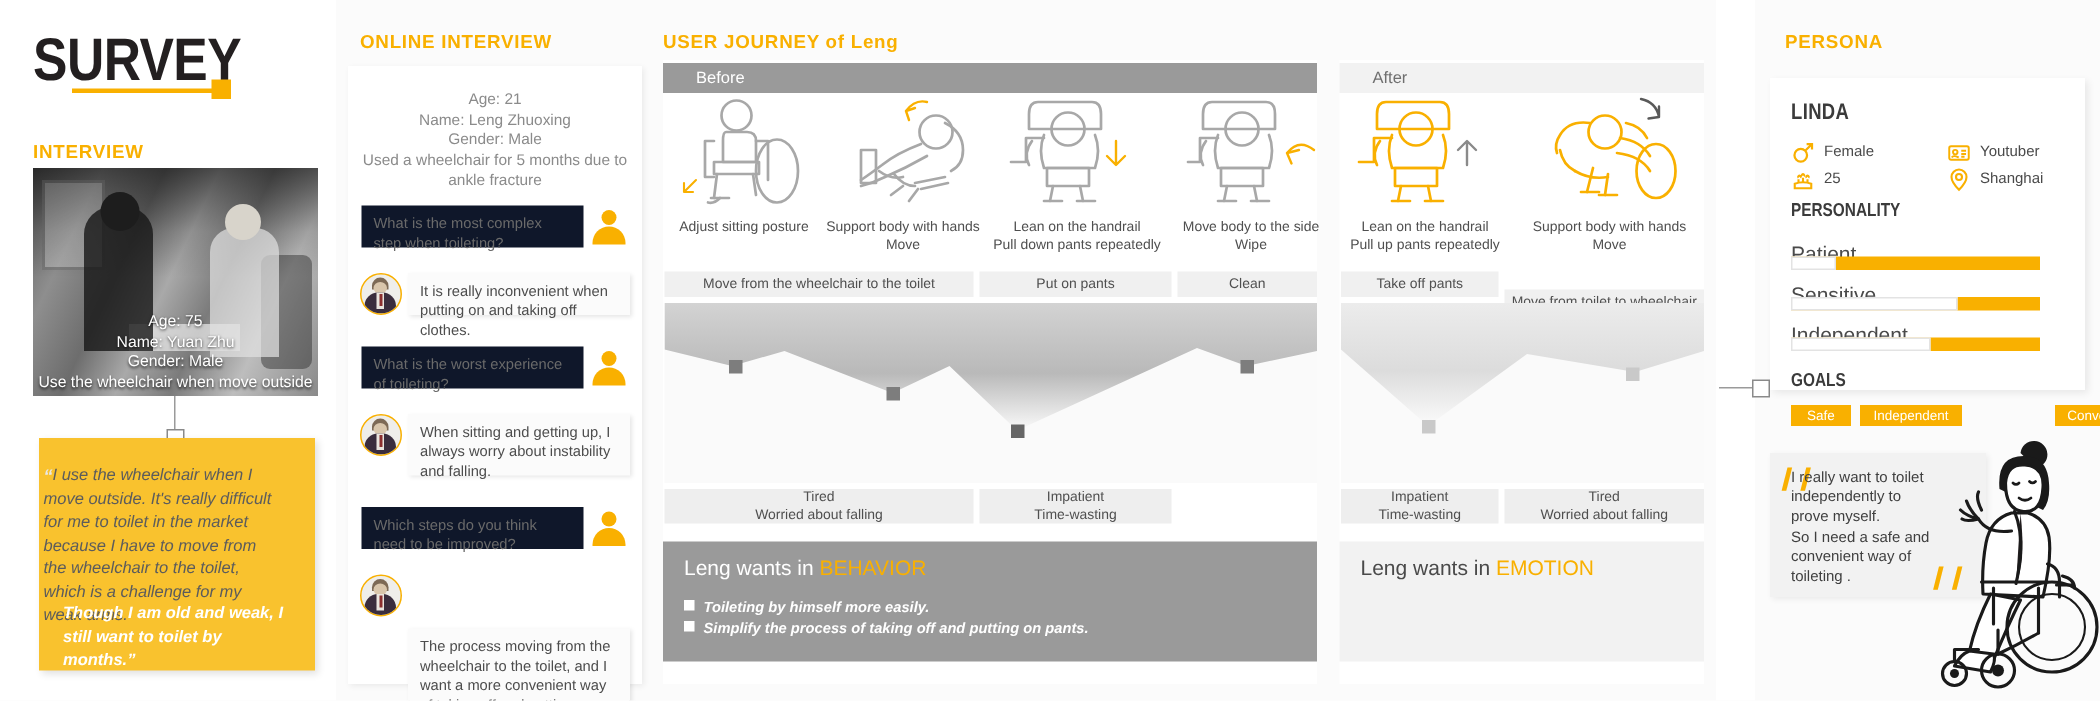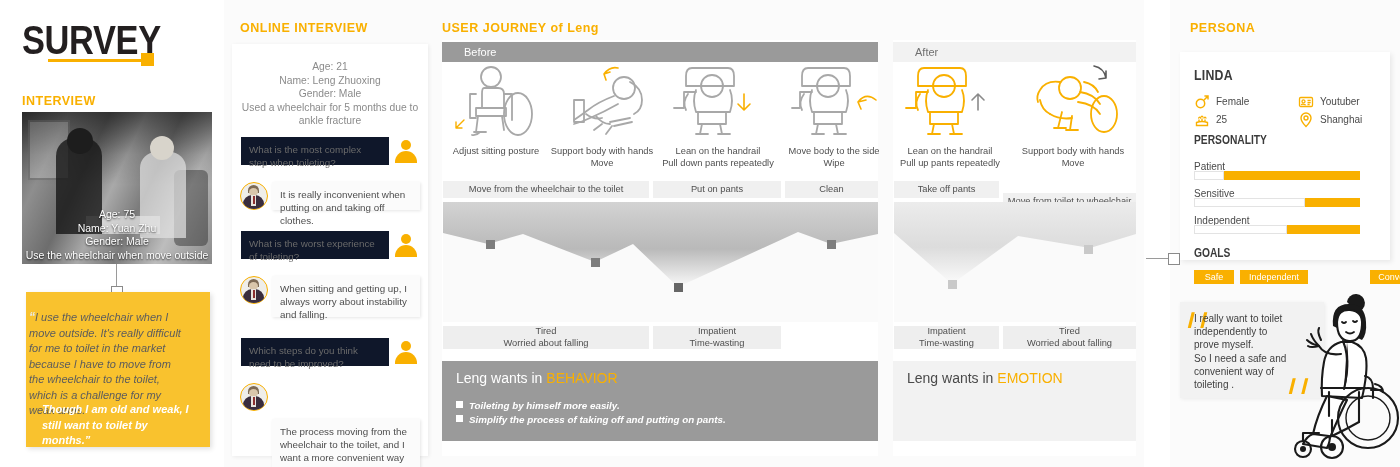--- a/index.html
+++ b/index.html
@@ -158,21 +158,21 @@
   #persona-card{
     position:absolute;left:1180px;top:52px;width:210px;height:208px;
     background:#ffffff;box-shadow:2px 2px 5px rgba(0,0,0,.08);
   }
   #persona-name{position:absolute;left:1194px;top:66px;font-size:15px;font-weight:bold;color:#3b3b3b;
     transform:scaleX(.82);transform-origin:left top;letter-spacing:.02em;}
   .pfact{position:absolute;font-size:10px;color:#4a4a4a;}
   .pfact .ic{position:absolute;left:-22px;top:-2px;width:16px;height:16px;}
   #personality-h{position:absolute;left:1194px;top:133px;font-size:12.5px;font-weight:bold;color:#3b3b3b;
     transform:scaleX(.82);transform-origin:left top;}
-  .bar-label{position:absolute;left:1194px;font-size:10px;color:#4a4a4a;text-decoration:underline;}
+  .bar-label{position:absolute;left:1194px;font-size:14px;color:#4a4a4a;text-decoration:underline;}
   .bar-track{position:absolute;left:1194px;width:166px;height:9px;background:#f9b000;}
   .bar-white{position:absolute;left:0;top:0;height:9px;background:#ffffff;border:1px solid #e3e3e3;box-sizing:border-box;}
   #goals-h{position:absolute;left:1194px;top:246px;font-size:12.5px;font-weight:bold;color:#3b3b3b;
     transform:scaleX(.82);transform-origin:left top;}
   .goal-chip{position:absolute;top:270px;height:14px;background:#f9b000;color:#ffffff;
     font-size:9px;line-height:14px;text-align:center;}
   #persona-connector{position:absolute;left:1146px;top:258px;width:24px;height:1px;background:#9a9a9a;}
   #persona-node{position:absolute;left:1168px;top:253px;width:10px;height:10px;background:#ffffff;border:1px solid #8a8a8a;}
 
   #persona-quote-card{

